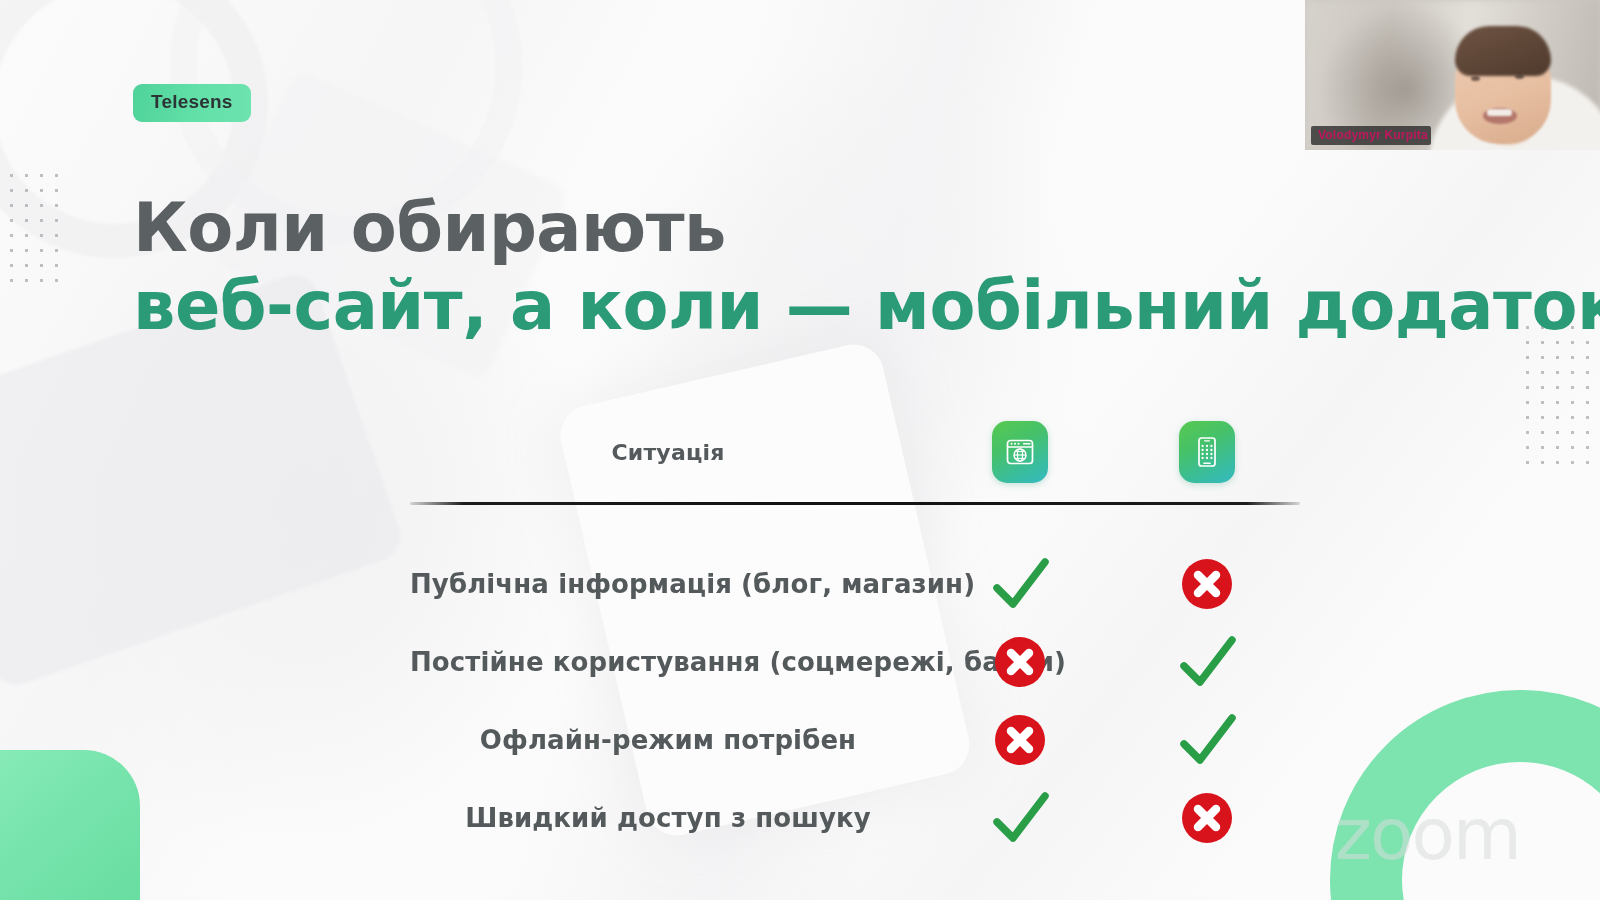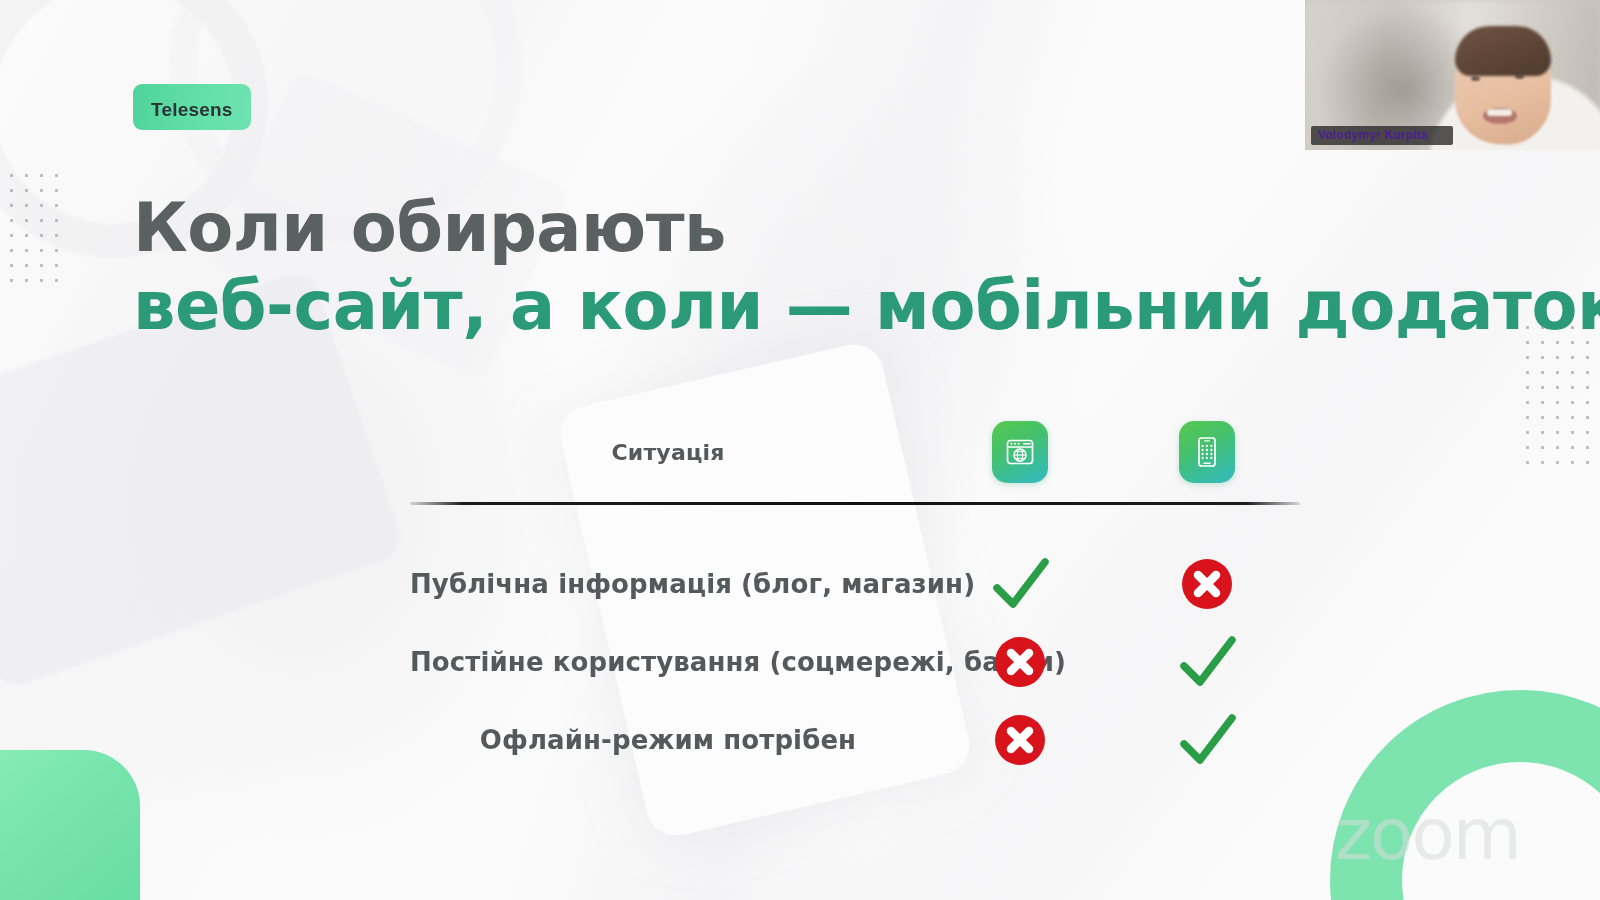--- a/index.html
+++ b/index.html
@@ -108,21 +108,21 @@
     background-image: radial-gradient(rgba(168,168,175,0.75) 1.4px, transparent 1.6px);
     background-size: 15px 15px;
   }
   .dots-left  { left: 4px;  top: 168px; width: 60px;  height: 122px; }
   .dots-right { right: 2px; top: 320px; width: 78px;  height: 150px; }
 
   
   .badge {
     position: absolute;
     left: 133px; top: 84px;
-    padding: 15px 18px 9px 18px;
+    padding: 7px 18px 9px 18px;
     border-radius: 9px;
     background: linear-gradient(100deg, #4fd39a 0%, #62e0a8 55%, #6ee3b0 100%);
     color: #2d3436;
     font-size: 19px;
     font-weight: 600;
     letter-spacing: 0.2px;
     font-family: "Liberation Sans", sans-serif;
   }
 
   
@@ -273,23 +273,23 @@
     position: absolute;
     left: 182px; top: 109px;
     width: 25px; height: 7px;
     border-radius: 3px;
     background: #f2ece6;
     filter: blur(0.8px);
   }
   .webcam-name {
     position: absolute;
     left: 6px; bottom: 5px;
-    padding: 2px 25px 3px 7px;
+    padding: 2px 3px 3px 7px;
     background: rgba(40,40,40,0.78);
-    color: #4c1d95;
+    color: #be185d;
     font-size: 12px;
     font-weight: bold;
     font-family: "Liberation Sans", sans-serif;
     border-radius: 2px;
     letter-spacing: 0.2px;
   }
 </style>
 </head>
 <body>
 
@@ -407,20 +407,34 @@
             <path d="M19 19 L37 37 M37 19 L19 37" stroke="#ffffff" stroke-width="8.5" stroke-linecap="round"></path>
           </svg>
         </div>
         <div class="t-cell">
           <svg class="mark-yes" width="62" height="56" viewBox="0 0 62 56" fill="none">
             <path d="M8 32 L24 48 L56 6" stroke="#2a9e46" stroke-width="7.5" stroke-linecap="round" stroke-linejoin="round"></path>
           </svg>
         </div>
       </div>
 
+      <div class="t-row">
+        <div class="t-row-label">Швидкий доступ з пошуку</div>
+        <div class="t-cell">
+          <svg class="mark-yes" width="62" height="56" viewBox="0 0 62 56" fill="none">
+            <path d="M8 32 L24 48 L56 6" stroke="#2a9e46" stroke-width="7.5" stroke-linecap="round" stroke-linejoin="round"></path>
+          </svg>
+        </div>
+        <div class="t-cell">
+          <svg class="mark-no" width="56" height="56" viewBox="0 0 56 56">
+            <circle cx="28" cy="28" r="25" fill="#d9131b"></circle>
+            <path d="M19 19 L37 37 M37 19 L19 37" stroke="#ffffff" stroke-width="8.5" stroke-linecap="round"></path>
+          </svg>
+        </div>
+      </div>
 
     </div>
   </div>
 
   <div class="webcam">
     <div class="webcam-bg"></div>
     <div class="webcam-shirt"></div>
     <div class="webcam-neck"></div>
     <div class="webcam-face"></div>
     <div class="webcam-hair"></div>

